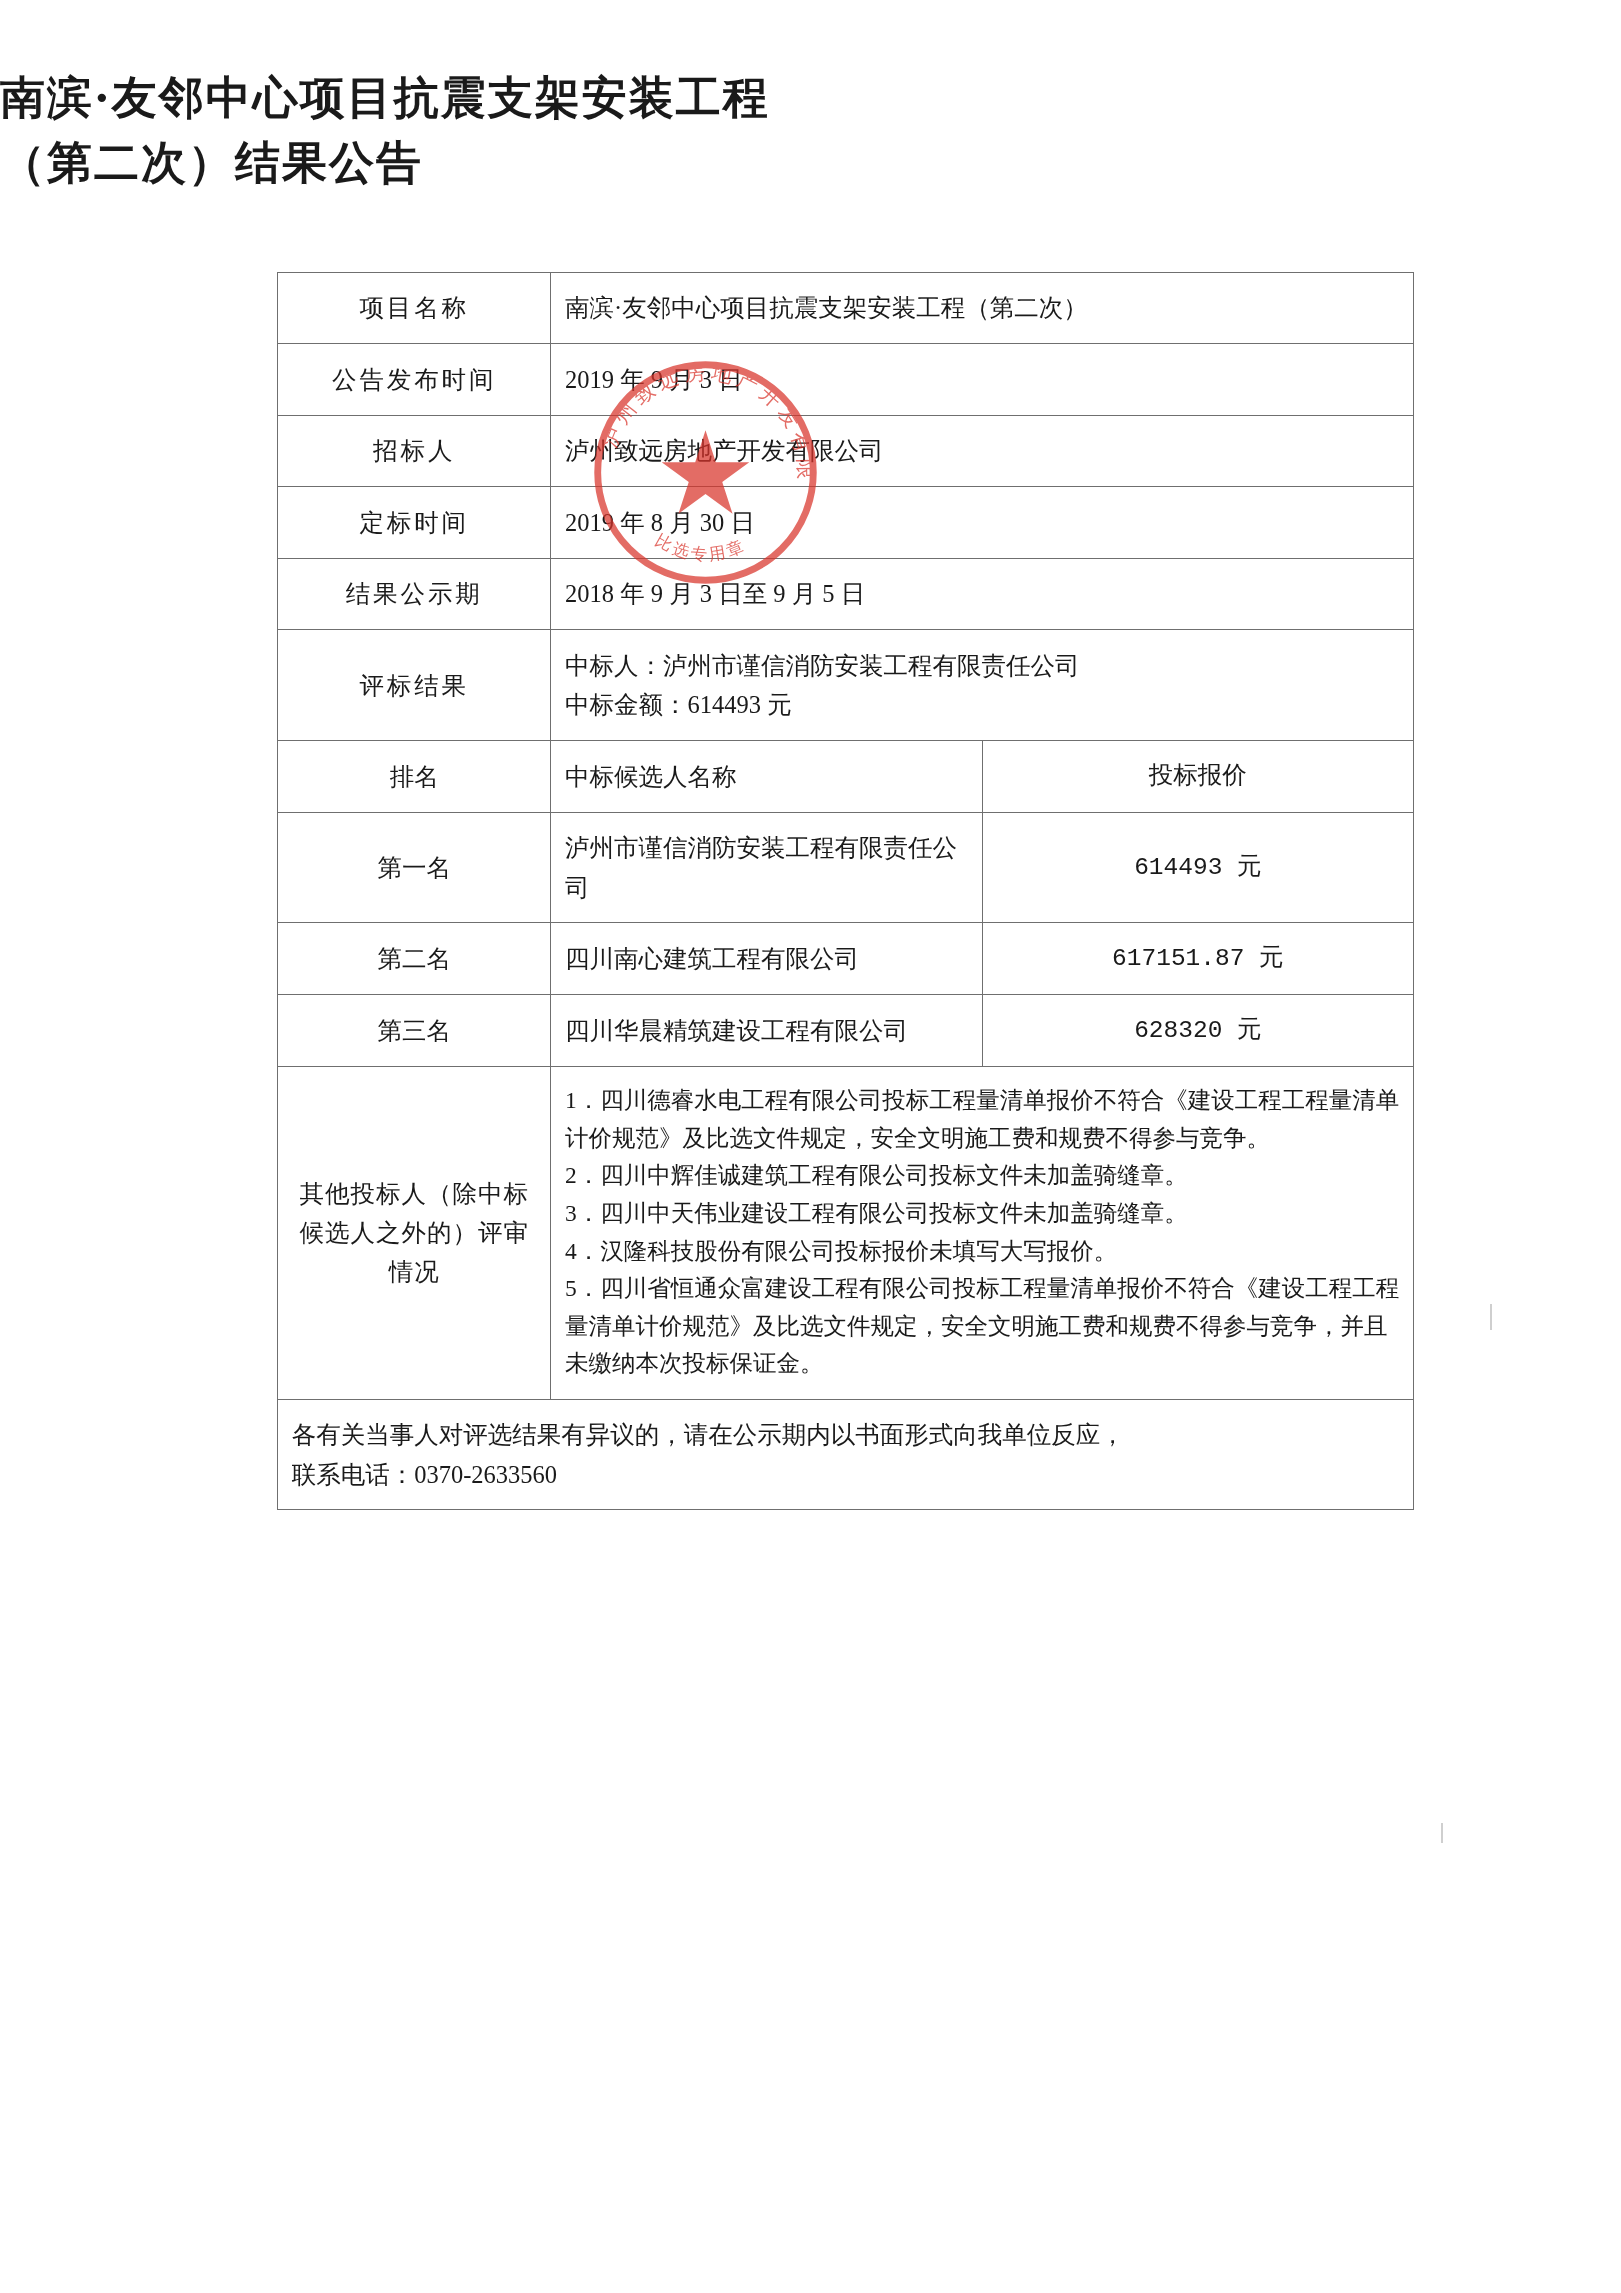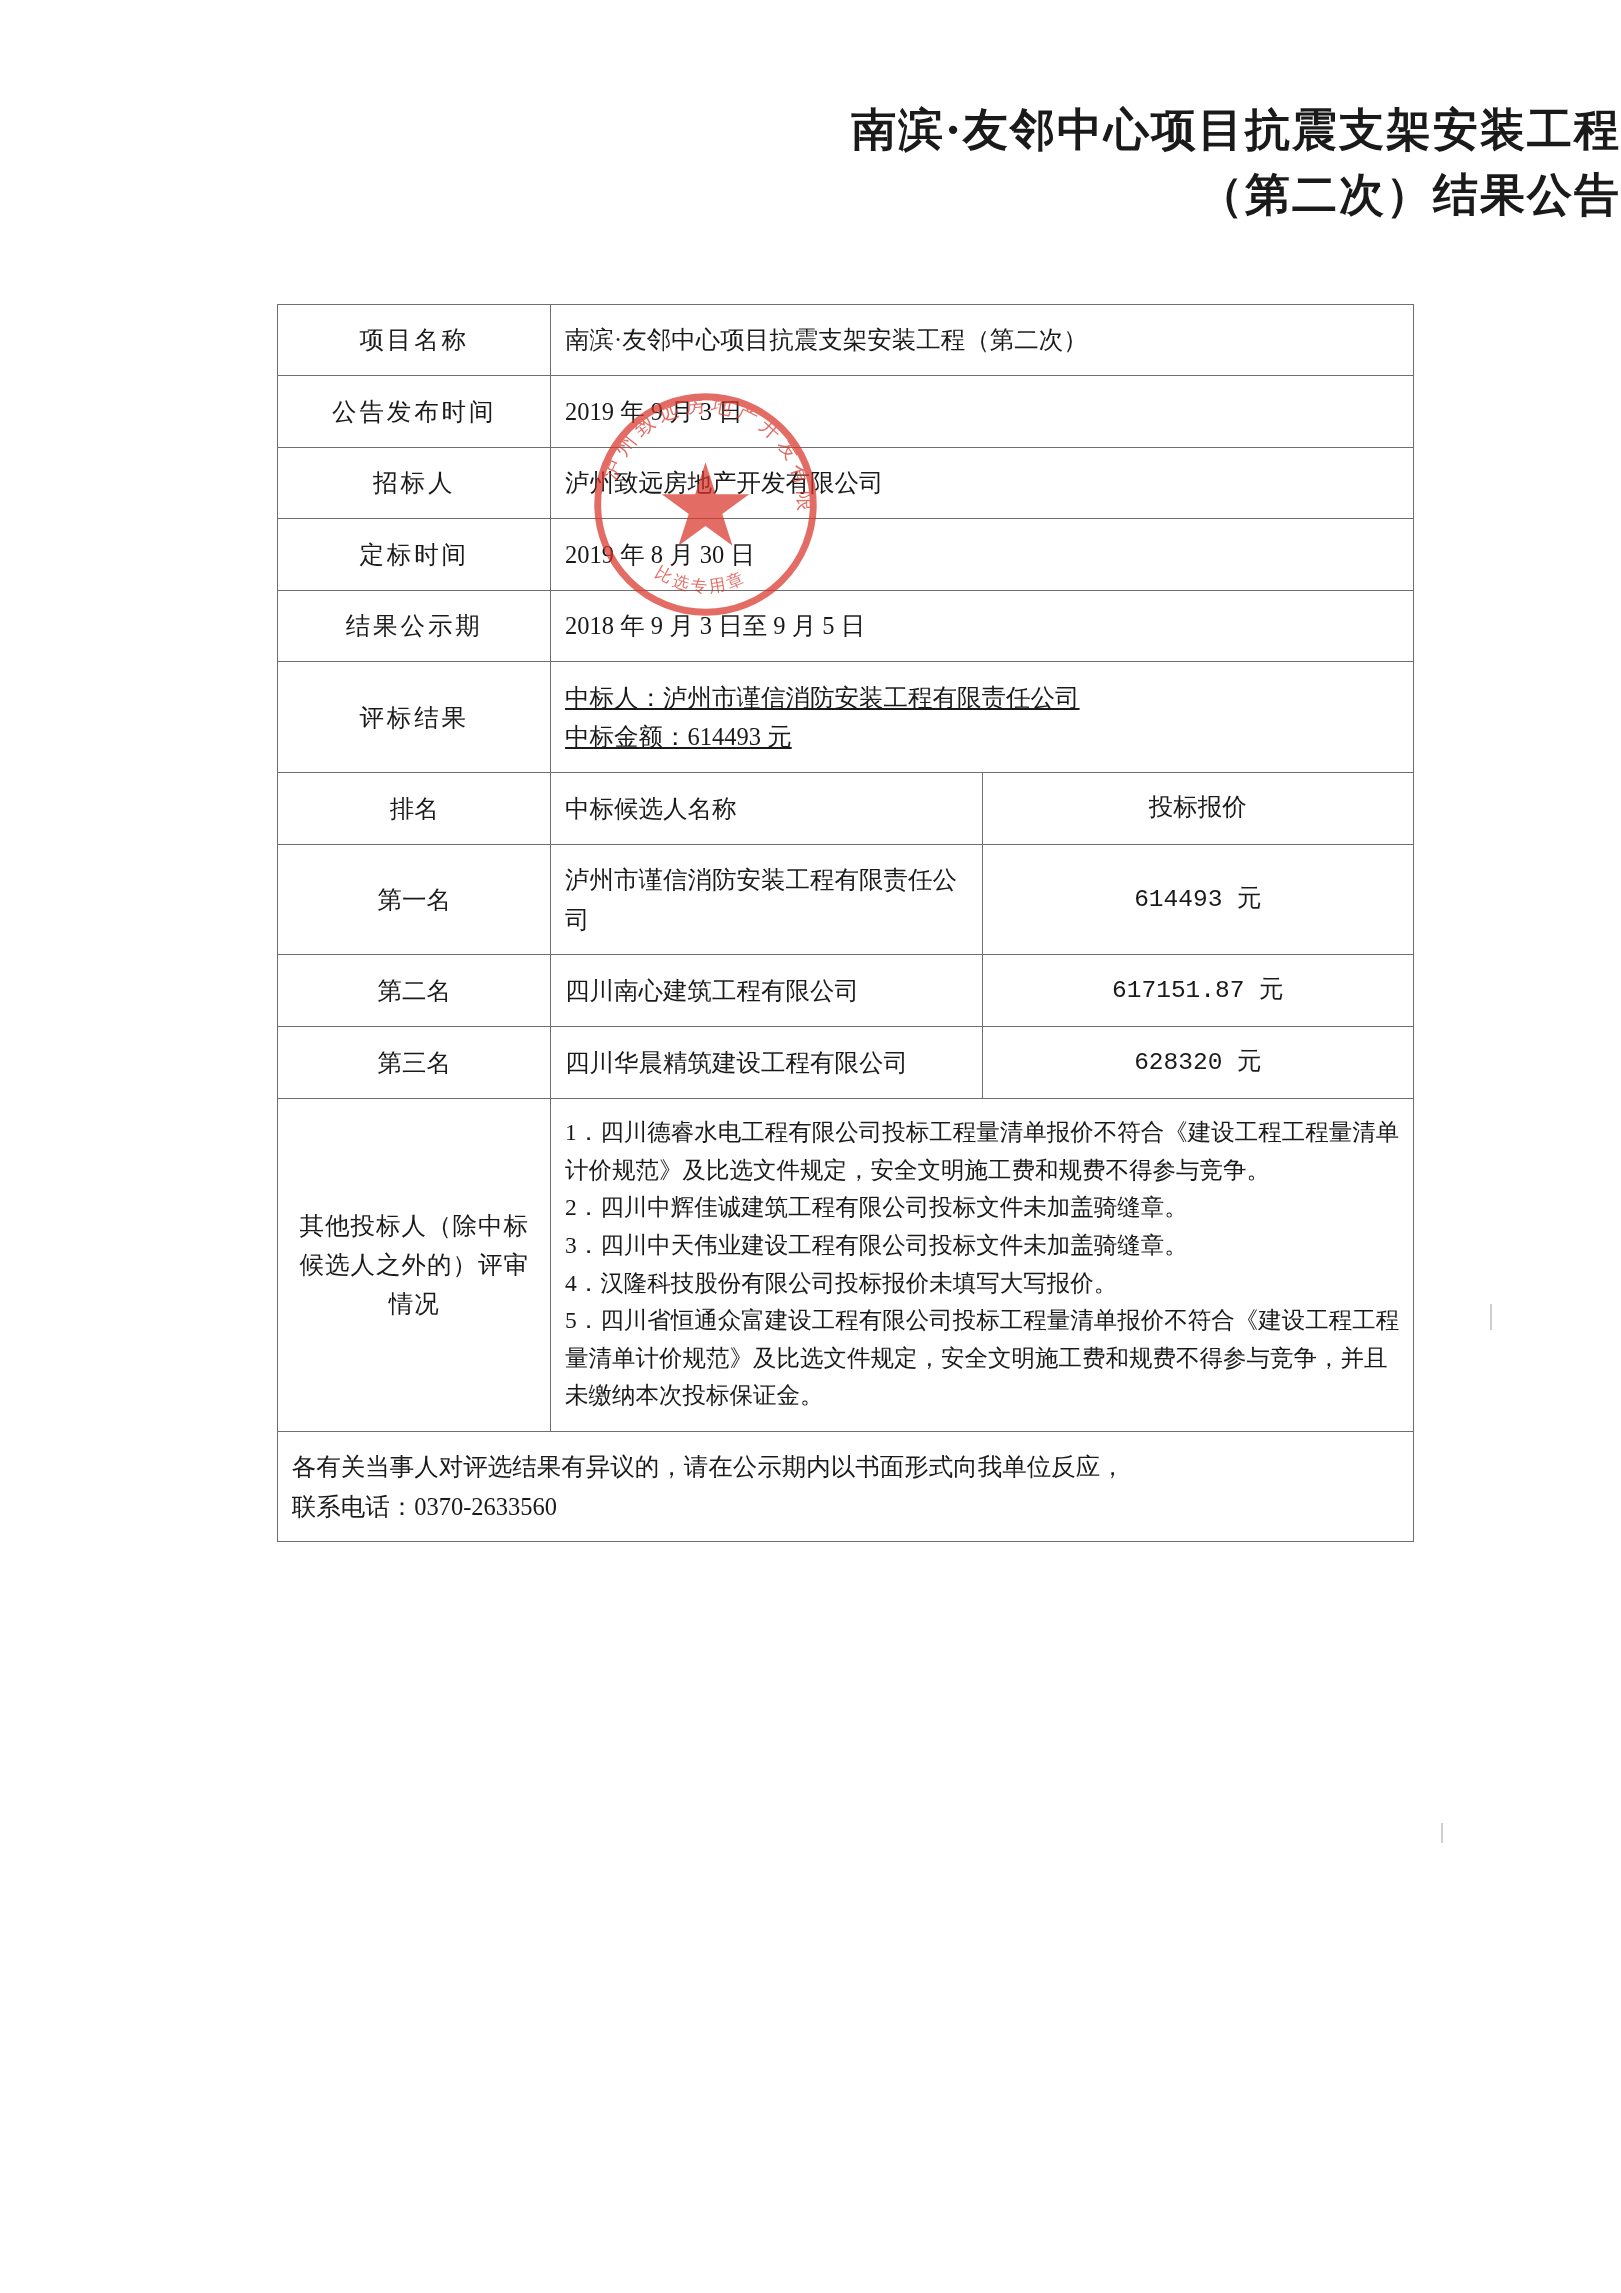--- a/index.html
+++ b/index.html
@@ -16,22 +16,22 @@
     overflow: hidden;
   }
   .page {
     position: relative;
     width: 1621px;
     height: 2294px;
     box-sizing: border-box;
     padding: 0;
   }
   .title-block {
-    text-align: right;
-    padding-top: 97px;
+    text-align: left;
+    padding-top: 65px;
     line-height: 1.45;
   }
   .title-line {
     font-size: 45px;
     font-weight: bold;
     letter-spacing: 2px;
     font-family: "DejaVu Serif", "Liberation Serif", serif;
   }
   .doc-table-wrap {
     margin: 76px 245px 0 245px;
@@ -57,21 +57,21 @@
   }
   td.value {
     padding-left: 25.5px;
   }
   .rank-head td {
     text-align: center;
   }
   td.rank-col { width: 186px; text-align: center; margin-top: 8px; }
   td.cand-col { text-align: left; }
   td.price-col { width: 284px; text-align: center; font-family: Liberation Mono, monospace; }
-  .value .line { display: block; text-decoration: underline; }
+  .value .line { display: block; }
   .others-label {
     width: 245px;
     text-align: center;
     line-height: 1.9;
     letter-spacing: 1px;
   }
   .others-list {
     padding: 17.6px 19.6px 17.6px 23.5px;
     line-height: 1.72;
     font-size: 23.5px;

